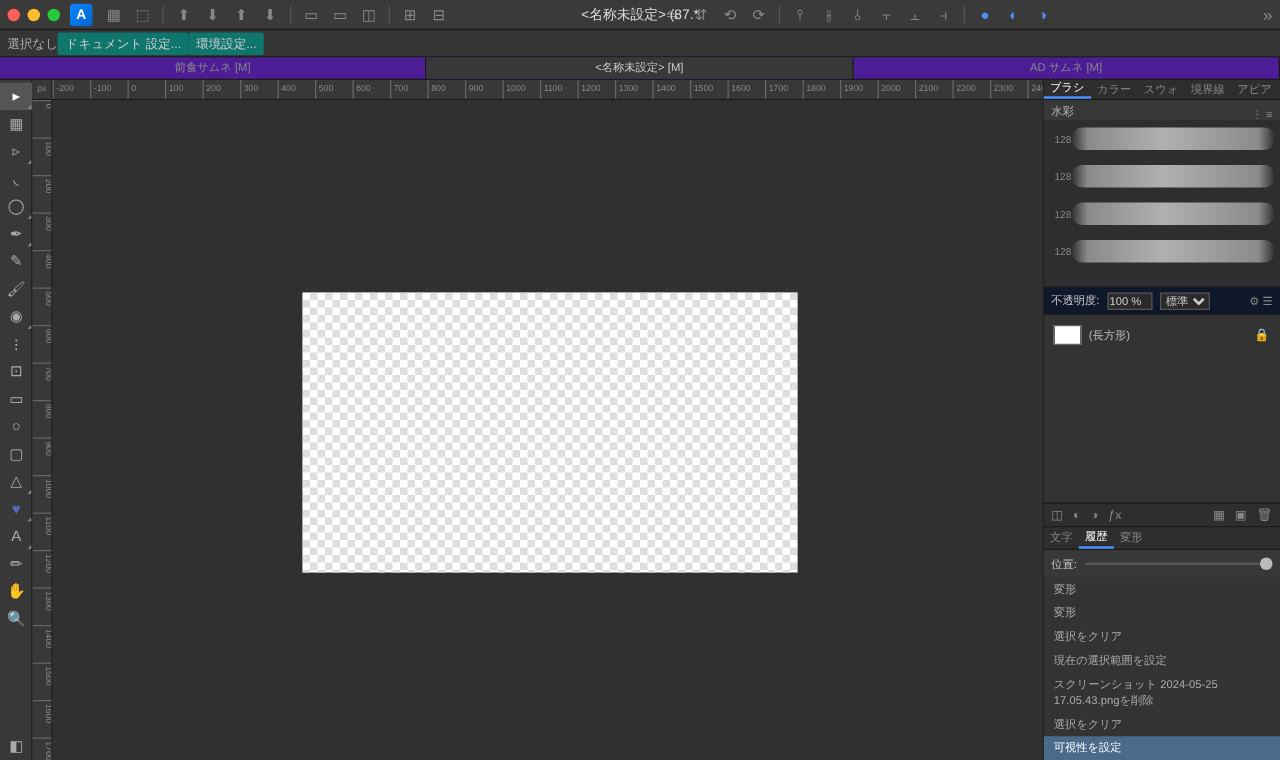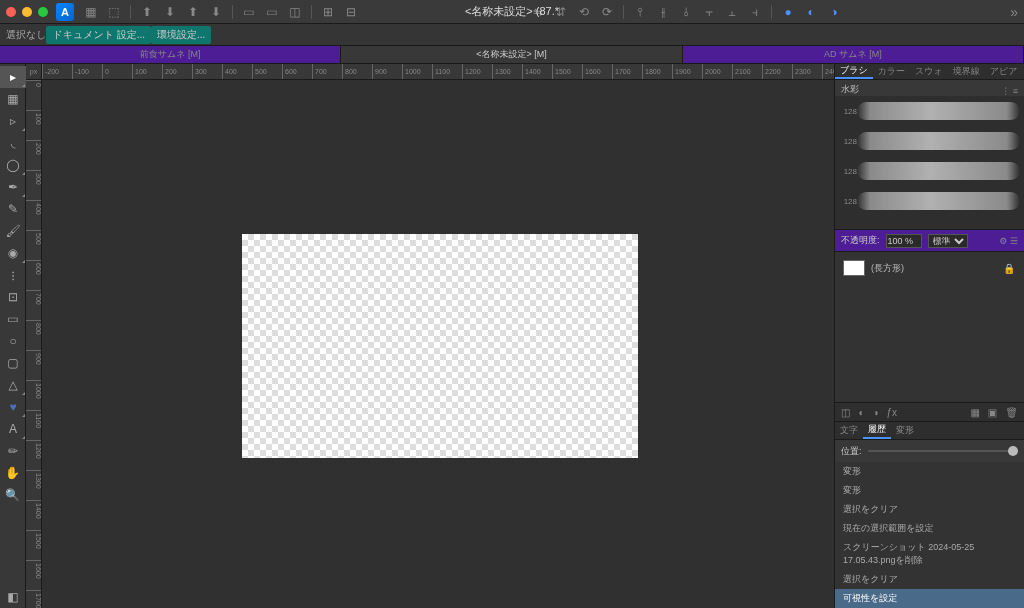--- a/index.html
+++ b/index.html
@@ -39,21 +39,21 @@
 .ptabs{display:flex;height:18px;background:#2e2e2e;font-size:9px;border-bottom:1px solid #1a1a1a}
 .ptab{padding:0 5px;display:flex;align-items:center;color:#888;cursor:pointer;white-space:nowrap}
 .ptab.active{color:#fff;border-bottom:2px solid #4a90ff}
 .brush-hdr{height:18px;display:flex;align-items:flex-end;padding:0 6px;font-size:9px;color:#bbb;background:#383838}
 .brush-hdr .opts{margin-left:auto;color:#888;cursor:pointer}
 .brushes{height:148px;overflow:hidden;background:#2e2e2e}
 .brush-row{display:flex;align-items:center;height:30px;padding:0 4px;gap:0}
 .brush-size{width:18px;font-size:8px;color:#888;text-align:right}
 .brush-stroke{flex:1;height:18px;background:linear-gradient(90deg,transparent 0%,rgba(200,200,200,.6) 8%,rgba(210,210,210,.8) 45%,rgba(200,200,200,.6) 92%,transparent 100%);border-radius:9px;filter:blur(.5px)}
 .layers-sec{border-top:1px solid #1a1a1a}
-.opacity-row{height:22px;display:flex;align-items:center;padding:0 6px;gap:6px;font-size:9px;background:#4c1d95;border-bottom:1px solid #1a1a1a}
+.opacity-row{height:22px;display:flex;align-items:center;padding:0 6px;gap:6px;font-size:9px;background:#0f172a;border-bottom:1px solid #1a1a1a}
 .opacity-row input{width:36px;background:#2a2a2a;border:1px solid #555;color:#ccc;font-size:9px;padding:1px}
 .opacity-row select{background:#2a2a2a;border:1px solid #555;color:#ccc;font-size:9px}
 .opacity-row .gear{margin-left:auto;color:#888;cursor:pointer}
 .layer-list{height:150px;background:#333;padding:4px}
 .layer-item{display:flex;align-items:center;height:24px;gap:6px;padding:0 4px}
 .layer-thumb{width:22px;height:16px;background:#fff;border:1px solid #666}
 .layer-name{flex:1;font-size:9px;color:#bbb}
 .layer-lock{color:#888;font-size:10px}
 .layer-btns{height:20px;display:flex;align-items:center;padding:0 6px;gap:8px;background:#2e2e2e;color:#888;font-size:10px;border-top:1px solid #1a1a1a;border-bottom:1px solid #1a1a1a}
 .layer-btns span{cursor:pointer}

